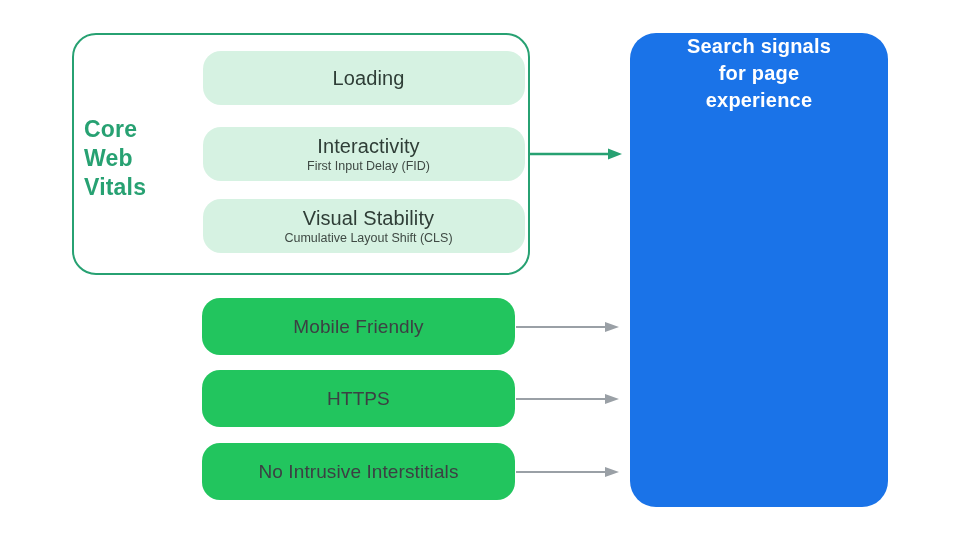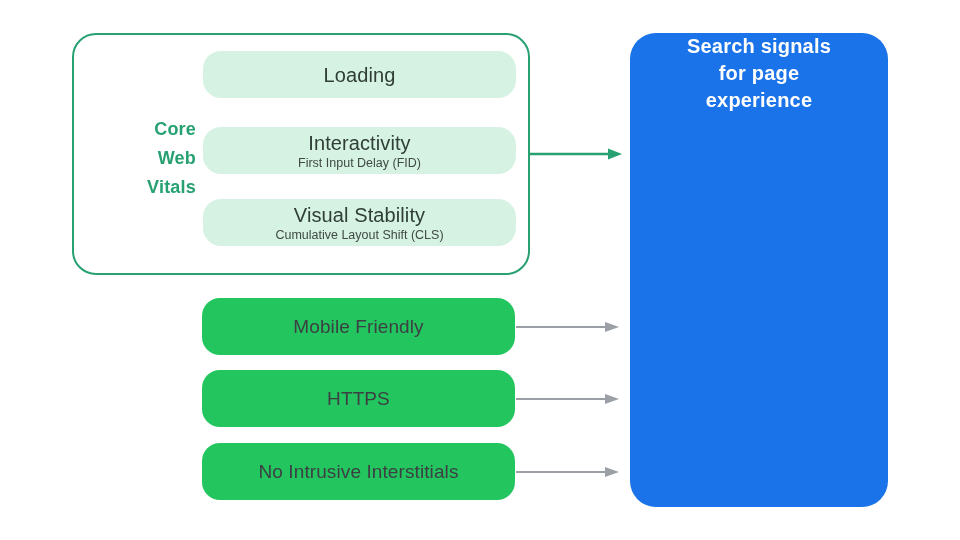--- a/index.html
+++ b/index.html
@@ -26,44 +26,45 @@
     box-sizing: border-box;
     border: 2px solid #27a172;
     border-radius: 24px;
     background: #ffffff;
   }
   .cwv-label {
     position: absolute;
     left: 10px;
     top: 80px;
     width: 112px;
-    text-align: right;
+    text-align: left;
     color: #27a172;
-    font-size: 18px;
+    font-size: 23px;
     font-weight: 700;
     line-height: 29px;
     letter-spacing: 0.2px;
   }
   .cwv-label span { display: block; }
 
   
   .pill {
     position: absolute;
     width: 313px;
     border-radius: 18px;
     display: flex;
     flex-direction: column;
     align-items: center;
     justify-content: center;
     text-align: center;
   }
   .pill.green {
     left: 129px;
-    height: 47px;
+    height: 54px;
     background: #d6f2e2;
+    padding-left: 9px;
   }
   .pill.green.p1 { top: 16px; }
   .pill.green.p2 { top: 92px; }
   .pill.green.p3 { top: 164px; }
   .pill-title {
     color: #2f3e37;
     font-size: 20px;
     font-weight: 500;
     line-height: 24px;
     letter-spacing: 0.1px;

